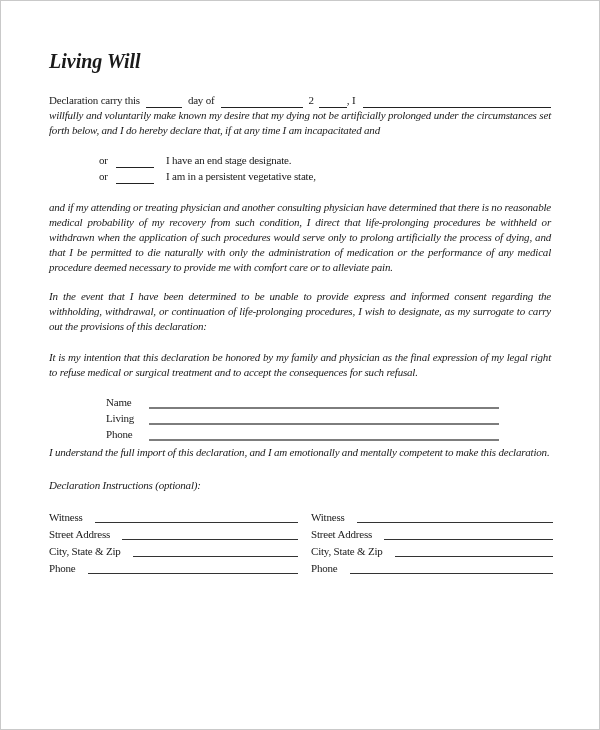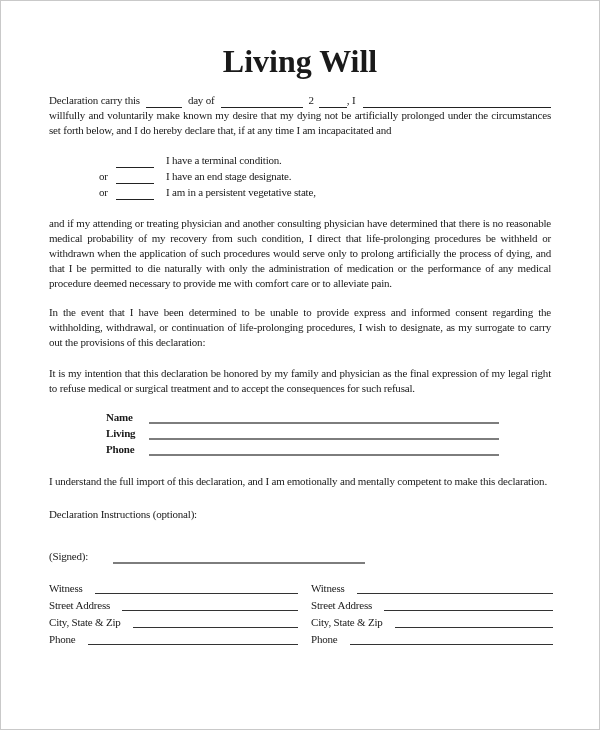--- a/index.html
+++ b/index.html
@@ -12,27 +12,28 @@
     background:#ffffff;
     font-family:"Liberation Serif", serif;
     font-size:11px;
     line-height:15px;
     color:#1a1a1a;
     letter-spacing:-0.2px;
     overflow:hidden;
   }
   .title {
     margin:0 0 14px 0;
-    text-align:center;
-    font-size:32px;
+    text-align:left;
+    font-size:20px;
     line-height:36px;
     font-weight:bold;
     letter-spacing:0;
+    font-style:italic;
   }
-  .para { margin:0; }
+  .para { margin:0;font-style:italic; }
   .justify { text-align:justify; }
   .mt14 { margin-top:14px; }
   .mt16 { margin-top:16px; }
   .mt18 { margin-top:18px; }
 
   
   .flexline { display:flex; align-items:flex-end; white-space:nowrap; }
   .blank {
     display:inline-block;
     border-bottom:1.2px solid #222;
@@ -46,21 +47,21 @@
 
   
   .options { margin:14px 0 0 50px; }
   .option-row { display:flex; align-items:flex-end; height:16px; }
   .or-cell { width:17px; flex:none; }
   .option-blank { width:38px; height:11px; border-bottom:1.2px solid #222; flex:none; }
   .option-text { margin-left:12px; }
 
   
   .fields { margin:14px 52px 0 57px; }
-  .field-row { display:flex; align-items:flex-start; height:16px;font-weight:bold; }
+  .field-row { display:flex; align-items:center; height:16px; }
   .f-label { width:43px; flex:none; }
   .line { height:12px; border-bottom:1px solid #333; }
   .line.gray { border-bottom:2px solid #7d7d7d; }
   .flex1 { flex:1 1 auto; }
   .city-line { width:187px; flex:none; }
   .state-label { margin-left:7px; flex:none; }
   .state-line { width:20px; margin-left:10px; flex:none; }
   .zip-label { margin-left:28px; flex:none; }
   .zip-line { flex:1 1 auto; margin-left:10px; }
 
@@ -92,25 +93,20 @@
     <span class="blank b-month"></span>
     <span>2</span>
     <span class="blank b-year"></span>
     <span>, I</span>
     <span class="blank b-name"></span>
   </div>
   <p class="para justify">willfully and voluntarily make known my desire that my dying not be artificially prolonged under the circumstances set forth below, and I do hereby declare that, if at any time I am incapacitated and</p>
 
   <div class="options">
     <div class="option-row">
-      <span class="or-cell"></span>
-      <span class="option-blank"></span>
-      <span class="option-text">I have a terminal condition.</span>
-    </div>
-    <div class="option-row">
       <span class="or-cell">or</span>
       <span class="option-blank"></span>
       <span class="option-text">I have an end stage designate.</span>
     </div>
     <div class="option-row">
       <span class="or-cell">or</span>
       <span class="option-blank"></span>
       <span class="option-text">I am in a persistent vegetative state,</span>
     </div>
   </div>
@@ -129,28 +125,24 @@
     <div class="field-row">
       <span class="f-label">Living</span>
       <span class="line gray flex1"></span>
     </div>
     <div class="field-row">
       <span class="f-label">Phone</span>
       <span class="line gray flex1"></span>
     </div>
   </div>
 
-  <p class="para justify" style="margin-top:16px">I understand the full import of this declaration, and I am emotionally and mentally competent to make this declaration.</p>
+  <p class="para justify" style="margin-top:3px">I understand the full import of this declaration, and I am emotionally and mentally competent to make this declaration.</p>
 
   <p class="para mt18">Declaration Instructions (optional):</p>
 
-  <div class="signed-row">
-    <span>(Signed):</span>
-    <span class="signed-line"></span>
-  </div>
 
   <div class="witnesses">
     <div>
       <div class="w-row">
         <span>Witness</span>
         <span class="w-line"></span>
       </div>
       <div class="w-row">
         <span>Street Address</span>
         <span class="w-line"></span>

